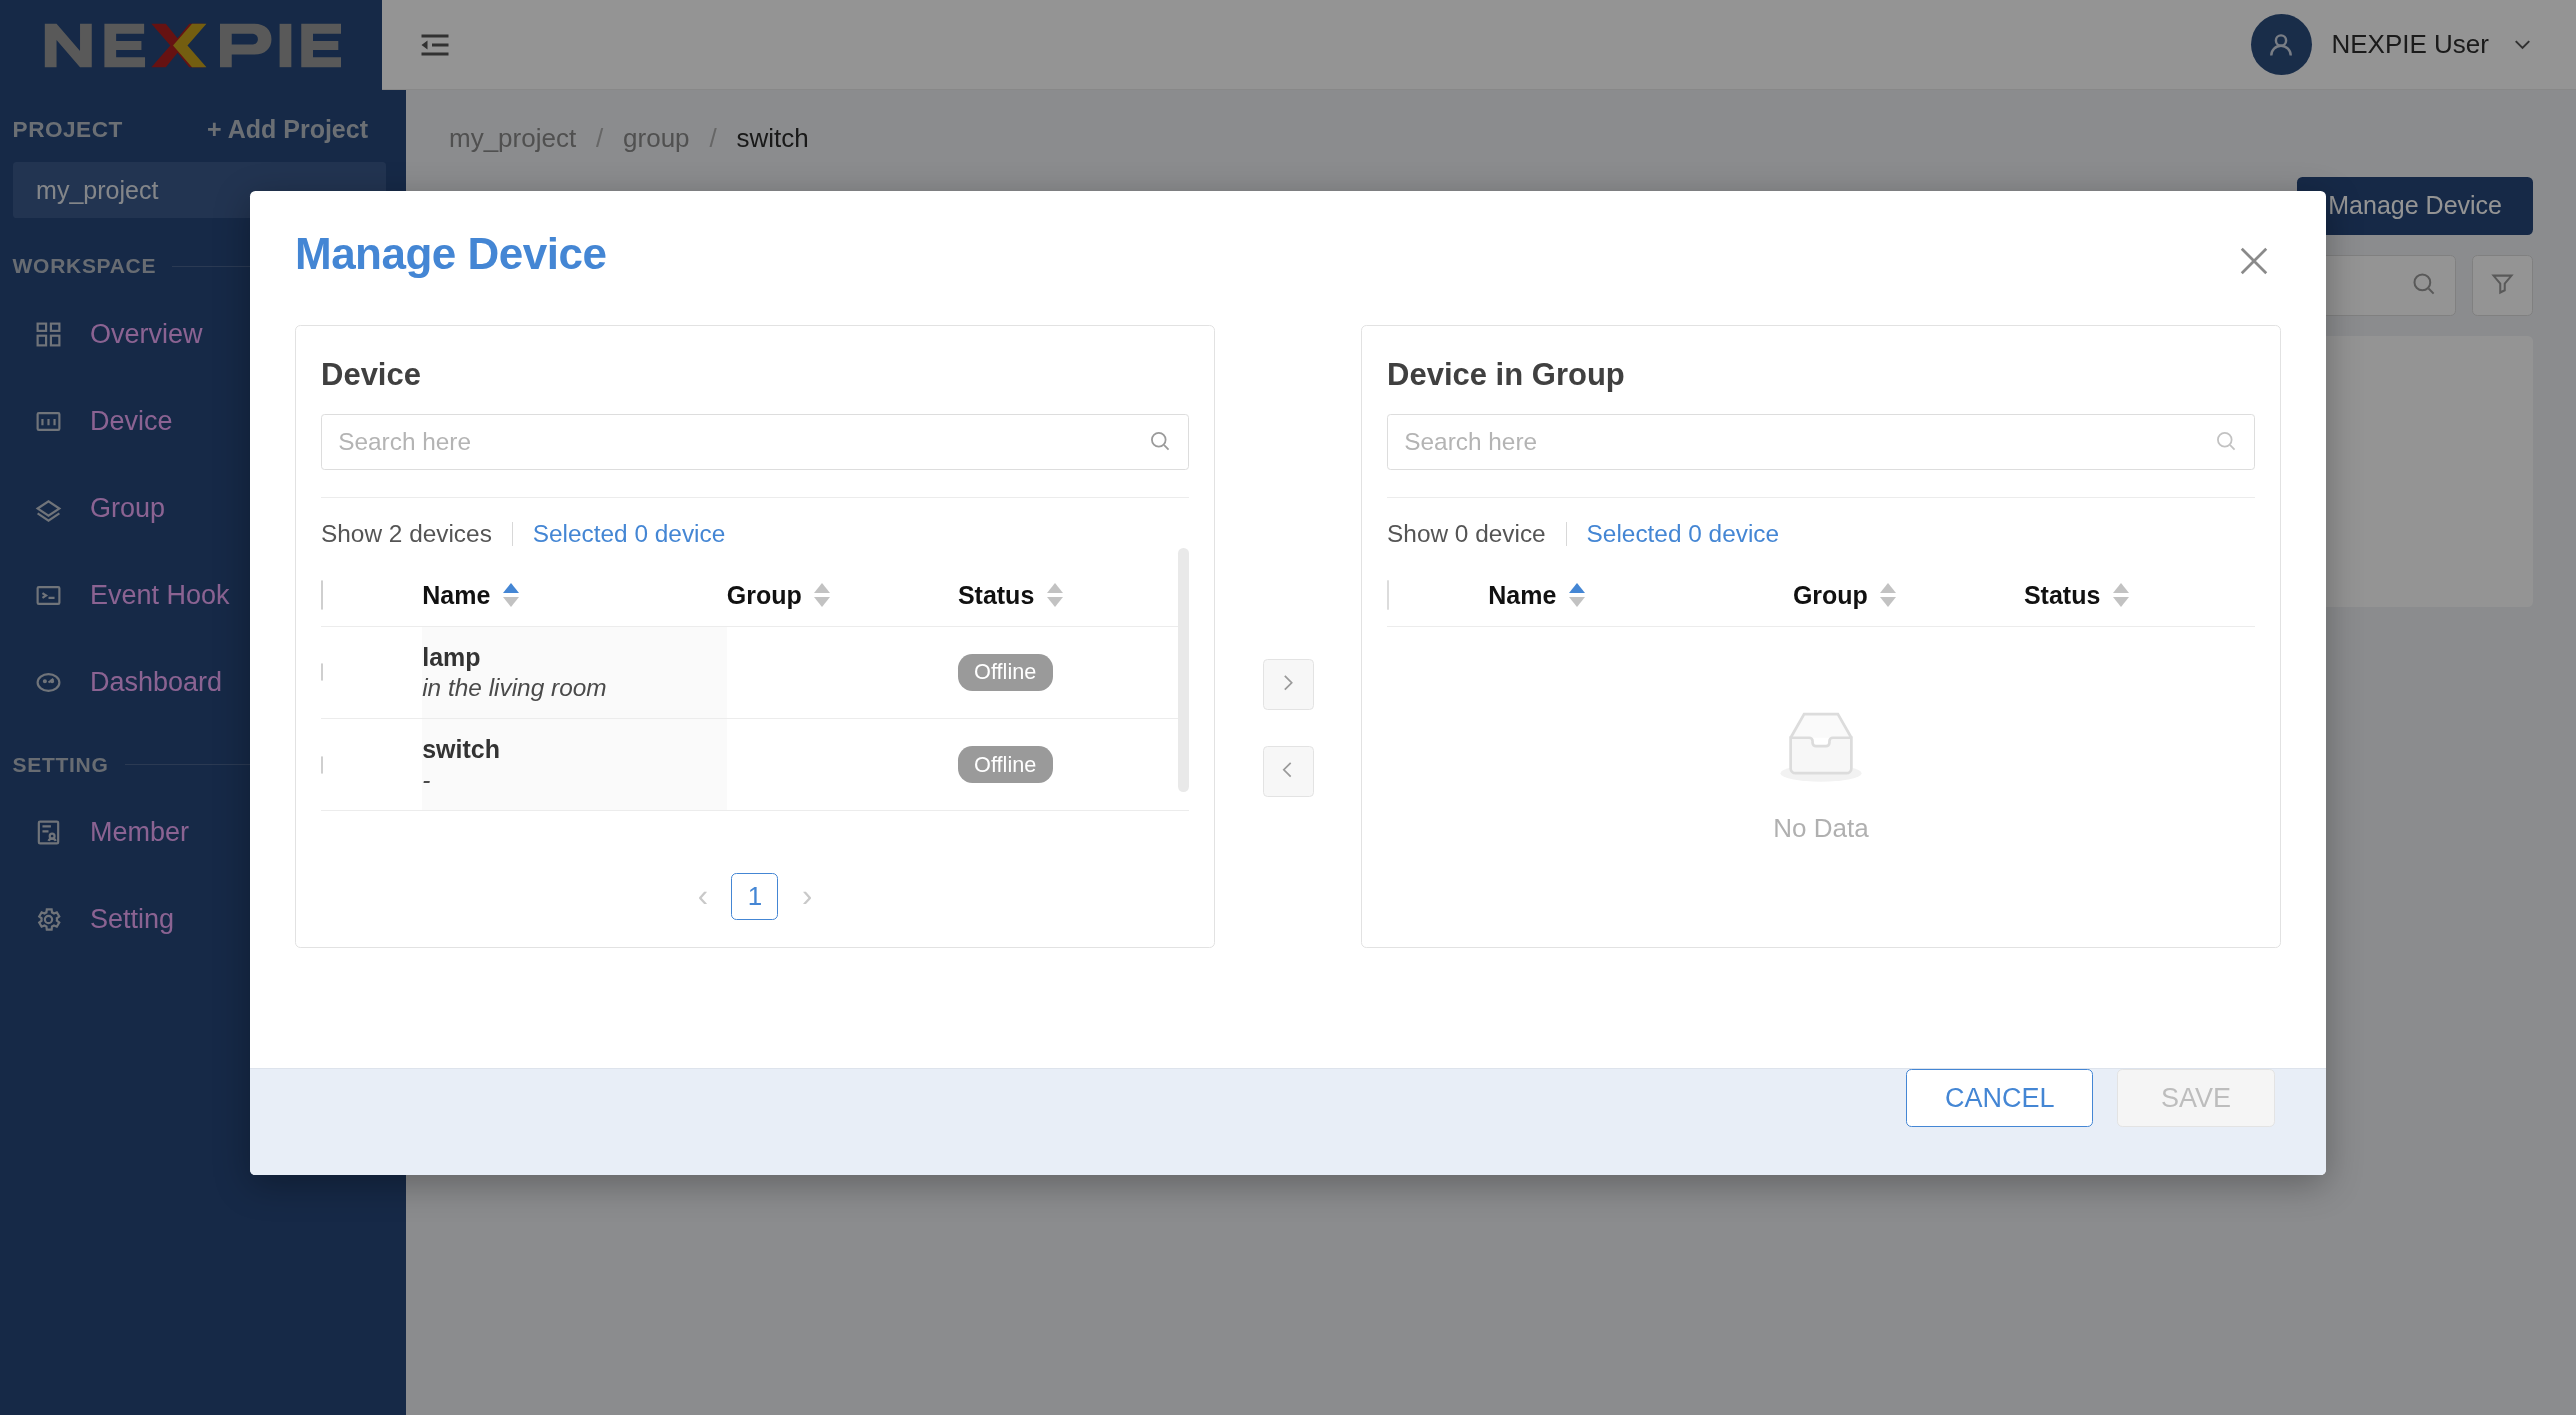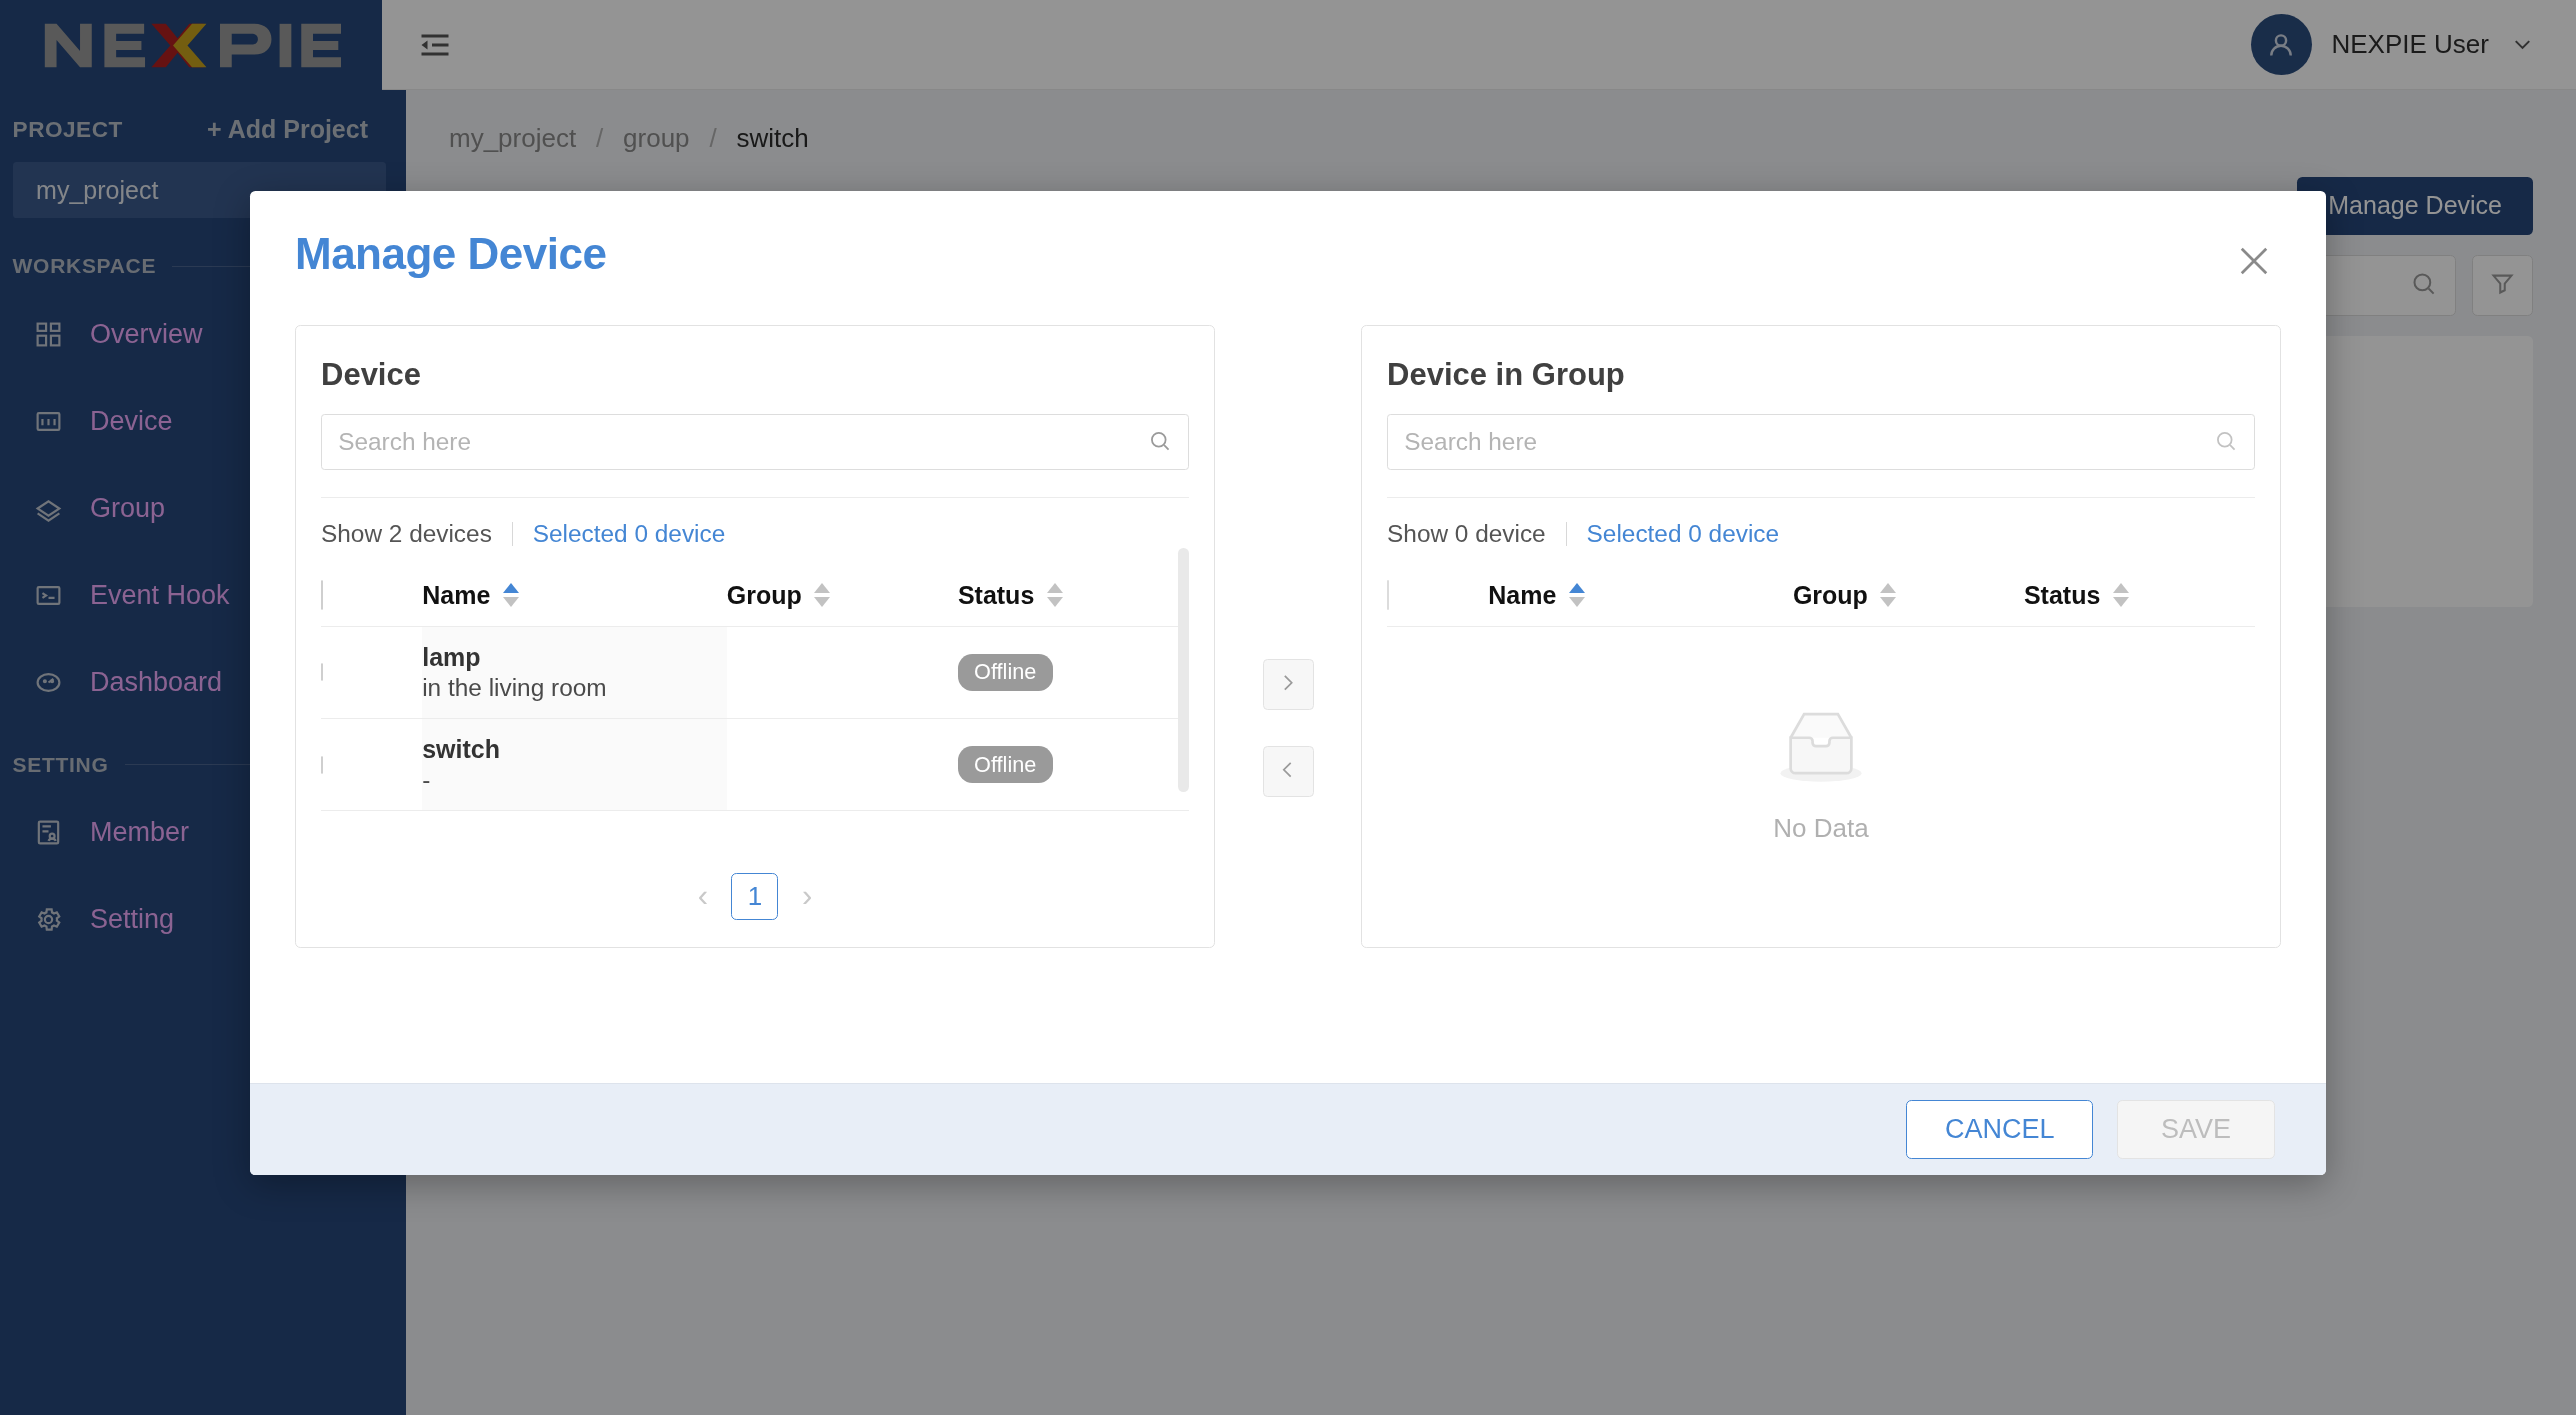--- a/index.html
+++ b/index.html
@@ -184,21 +184,21 @@
   .tri-up.on { border-bottom-color: #4486d4; }
 
   .cb {
     width: 31px; height: 31px; border: 0.9px solid #cfcfcf; border-radius: 2.7px; background: #fff;
     cursor: pointer;
   }
   .cb.dis { background: #f1f1f1; border-color: #dcdcdc; }
 
   .name-cell { background: #fafafa; }
   .dev-name { font-size: 25px; font-weight: bold; color: #333; }
-  .dev-desc { font-size: 24.4px; color: #4a4a4a; margin-top: 1.8px; }
+  .dev-desc { font-size: 24.4px; color: #4a4a4a; margin-top: 1.8px; font-style: italic; }
 
   .pill {
     display: inline-block; background: #9a9a9a; color: #fff;
     font-size: 21.7px; padding: 5.4px 16.2px; border-radius: 14.4px;
   }
 
   .table-scrollwrap { position: relative; flex: 1; overflow: hidden; }
   .vscroll {
     position: absolute; right: 0; top: 0; width: 10.8px; height: 244px;
     background: #e9e9e9; border-radius: 5.4px;
@@ -222,22 +222,22 @@
     cursor: pointer;
   }
 
   .nodata {
     flex: 1; display: flex; flex-direction: column; align-items: center; justify-content: center;
     gap: 23.5px;
   }
   .nodata .lbl { font-size: 26px; color: #b0b0b0; }
 
   .modal-foot {
-    height: 92px; background: #e8eef7; border-top: 0.9px solid #dde3ec;
-    display: flex; align-items: center; justify-content: flex-end;
+    height: 107px; background: #e8eef7; border-top: 0.9px solid #dde3ec;
+    display: flex; align-items: flex-start; justify-content: flex-end;
     gap: 23.5px; padding-right: 51px;
     border-bottom-left-radius: 5.4px; border-bottom-right-radius: 5.4px;
   }
   .btn-cancel {
     background: #fff; border: 0.9px solid #4486d4; color: #4486d4;
     font-size: 27px; padding: 12.6px 38px; border-radius: 5.4px; cursor: pointer;
   }
   .btn-save {
     background: #f5f5f5; border: 0.9px solid #e3e3e3; color: #bdbdbd;
     font-size: 27px; padding: 12.6px 43px; border-radius: 5.4px; cursor: not-allowed;

